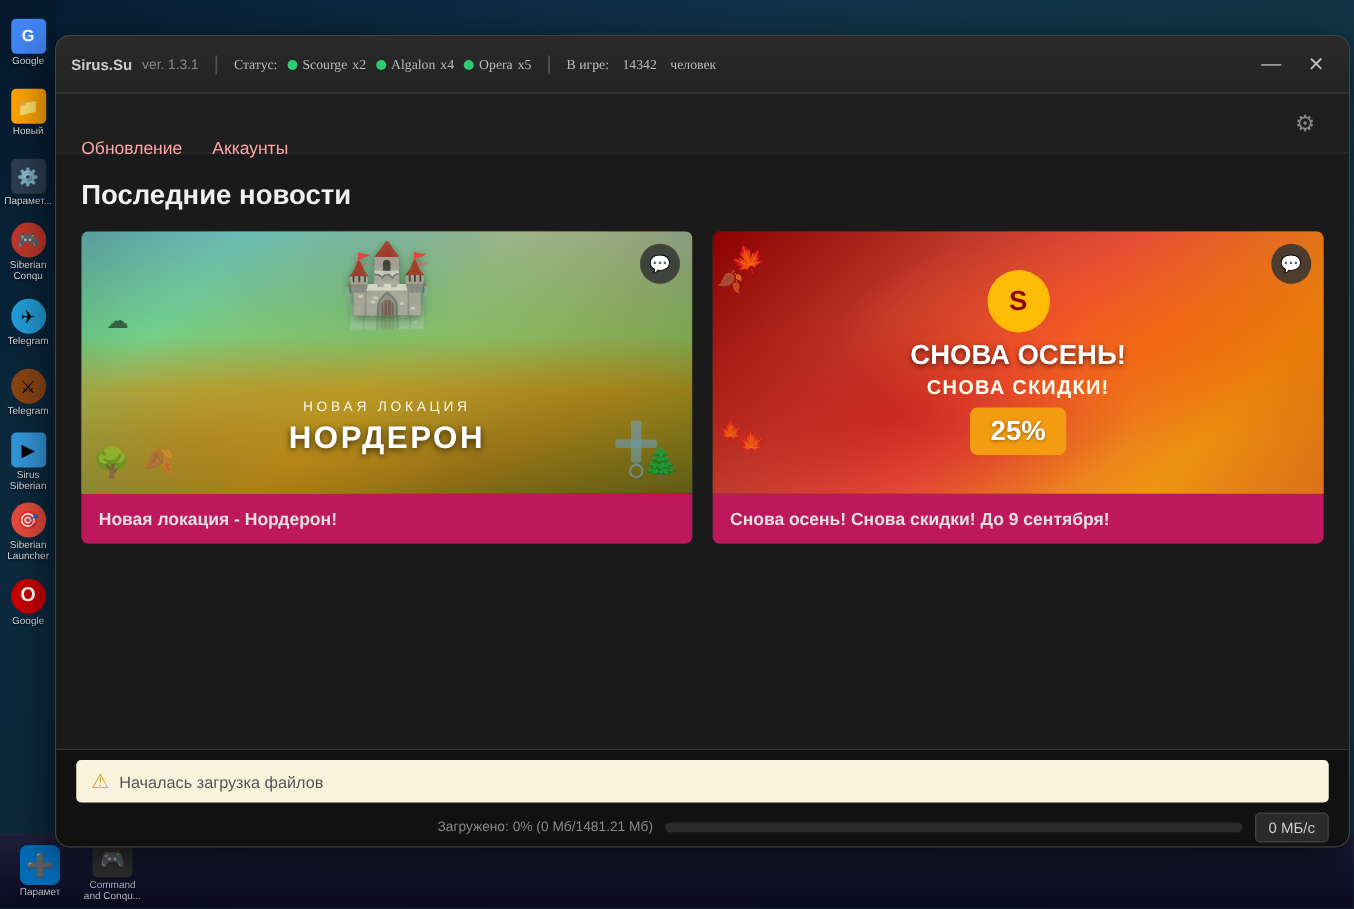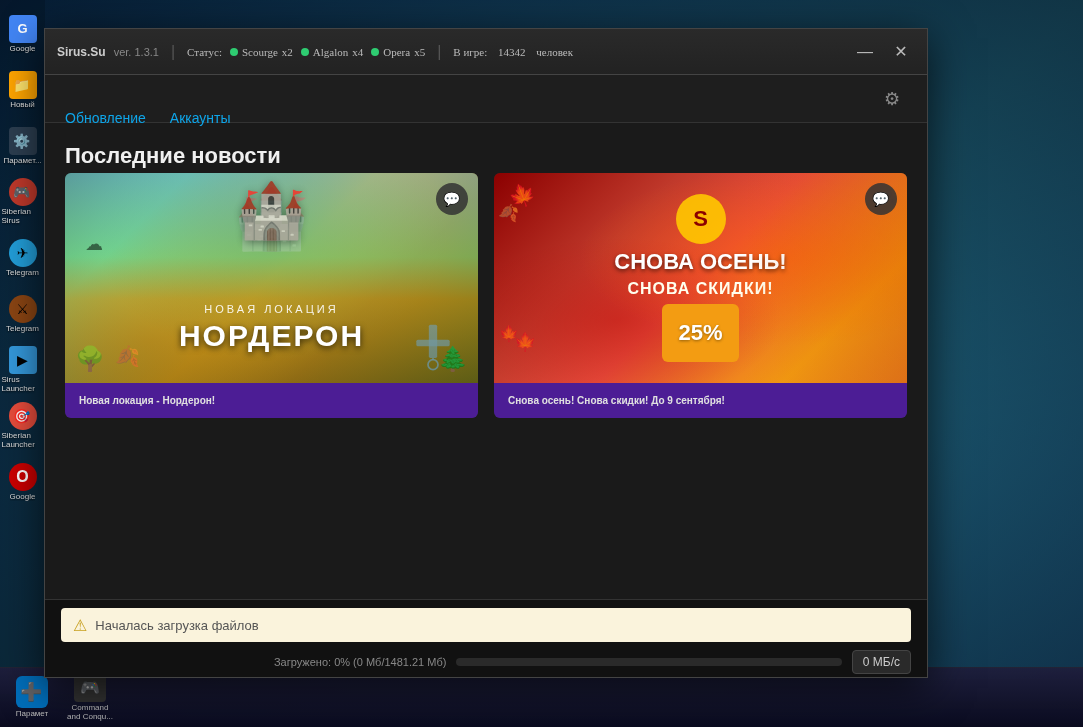--- a/index.html
+++ b/index.html
@@ -76,37 +76,38 @@
       border-radius: 4px;
       display: flex;
       align-items: center;
       justify-content: center;
       font-size: 16px;
     }
 
     .desktop-icon .icon-lbl {
       font-size: 8px;
       color: #ddd;
+      text-align: center;
       margin-top: 2px;
       line-height: 1.1;
       max-width: 42px;
       overflow: hidden;
       text-shadow: 0 1px 2px rgba(0,0,0,0.8);
     }
 
     
     .launcher-window {
       position: absolute;
       top: 28px;
       left: 44px;
-      width: 884px;
+      width: 1036px;
       height: 650px;
       background: #1a1a1a;
       border: 1px solid #444;
-      border-radius: 0;
+      border-radius: 12px;
       overflow: hidden;
       z-index: 20;
       box-shadow: 0 10px 40px rgba(0,0,0,0.7);
     }
 
     
     .title-bar {
       height: 46px;
       background: linear-gradient(to bottom, #2a2a2a, #222);
       border-bottom: 1px solid #444;
@@ -186,21 +187,21 @@
       justify-content: space-between;
     }
 
     .nav-tabs {
       display: flex;
       gap: 24px;
     }
 
     .nav-tab {
       font-size: 14px;
-      color: #0ea5e9;
+      color: #fca5a5;
       cursor: pointer;
       padding: 4px 0;
       border-bottom: 2px solid transparent;
       margin-top: 40px;
     }
 
     .gear-btn {
       width: 30px;
       height: 30px;
       border-radius: 4px;
@@ -219,21 +220,21 @@
       height: calc(650px - 46px - 48px - 80px);
       overflow-y: auto;
       padding: 20px 20px;
       background: #1a1a1a;
     }
 
     .section-title {
       font-size: 22px;
       font-weight: bold;
       color: #f0f0f0;
-      margin-bottom: 4px;
+      margin-bottom: 16px;
     }
 
     .news-grid {
       display: grid;
       grid-template-columns: 1fr 1fr;
       gap: 16px;
     }
 
     .news-card {
       border-radius: 6px;
@@ -290,21 +291,21 @@
 
     .norderon-subtitle {
       font-size: 11px;
       color: rgba(255,255,255,0.9);
       letter-spacing: 3px;
       text-transform: uppercase;
       margin-bottom: 4px;
     }
 
     .norderon-title {
-      font-size: 30px;
+      font-size: 25px;
       font-weight: 900;
       color: #fff;
       letter-spacing: 2px;
       text-shadow: 0 2px 6px rgba(0,0,0,0.7);
       text-transform: uppercase;
     }
 
     
     .rune-icon {
       position: absolute;
@@ -366,21 +367,21 @@
       font-size: 16px;
       font-weight: 700;
       color: #ffe;
       text-transform: uppercase;
       letter-spacing: 1px;
     }
 
     .discount-badge {
       background: #f39c12;
       border-radius: 6px;
-      padding: 16px 16px;
+      padding: 6px 16px;
       font-size: 22px;
       font-weight: 900;
       color: #fff;
       text-shadow: 0 1px 3px rgba(0,0,0,0.4);
     }
 
     .comment-btn {
       position: absolute;
       top: 10px;
       right: 10px;
@@ -392,24 +393,24 @@
       color: #fff;
       cursor: pointer;
       display: flex;
       align-items: center;
       justify-content: center;
       font-size: 14px;
     }
 
     .card-title {
       padding: 12px 14px;
-      font-size: 10px;
+      font-size: 14px;
       font-weight: 600;
       color: #e0e0e0;
-      background: #4c1d95;
+      background: #be185d;
     }
 
     
     .bottom-bar {
       height: 80px;
       background: #111;
       border-top: 1px solid #333;
       padding: 8px 16px;
     }
 
@@ -525,33 +526,33 @@
     <div class="desktop-icon">
       <div class="icon-img" style="background:#FFA500; font-size:14px;">📁</div>
       <div class="icon-lbl">Новый</div>
     </div>
     <div class="desktop-icon">
       <div class="icon-img" style="background:#2c3e50; font-size:14px;">⚙️</div>
       <div class="icon-lbl">Парамет...</div>
     </div>
     <div class="desktop-icon">
       <div class="icon-img" style="background:#c0392b; border-radius:50%; font-size:14px;">🎮</div>
-      <div class="icon-lbl">Siberian Sirus</div>
+      <div class="icon-lbl">Siberian Conqu</div>
     </div>
     <div class="desktop-icon">
       <div class="icon-img" style="background:#229ED9; border-radius:50%; font-size:14px;">✈</div>
       <div class="icon-lbl">Telegram</div>
     </div>
     <div class="desktop-icon">
       <div class="icon-img" style="background:#8B4513; border-radius:50%; font-size:14px;">⚔</div>
       <div class="icon-lbl">Telegram</div>
     </div>
     <div class="desktop-icon">
       <div class="icon-img" style="background:#3498db; border-radius:4px; font-size:14px;">▶</div>
-      <div class="icon-lbl">Sirus Launcher</div>
+      <div class="icon-lbl">Sirus Siberian</div>
     </div>
     <div class="desktop-icon">
       <div class="icon-img" style="background:#e74c3c; border-radius:50%; font-size:14px;">🎯</div>
       <div class="icon-lbl">Siberian Launcher</div>
     </div>
     <div class="desktop-icon">
       <div class="icon-img" style="background:#cc0000; border-radius:50%; color:white; font-size:16px; font-weight:bold;">O</div>
       <div class="icon-lbl">Google</div>
     </div>
   </div>

